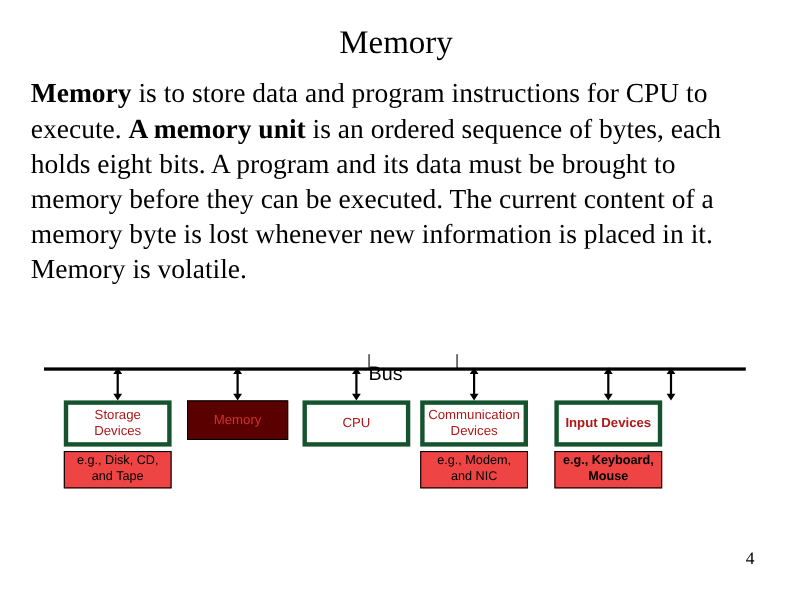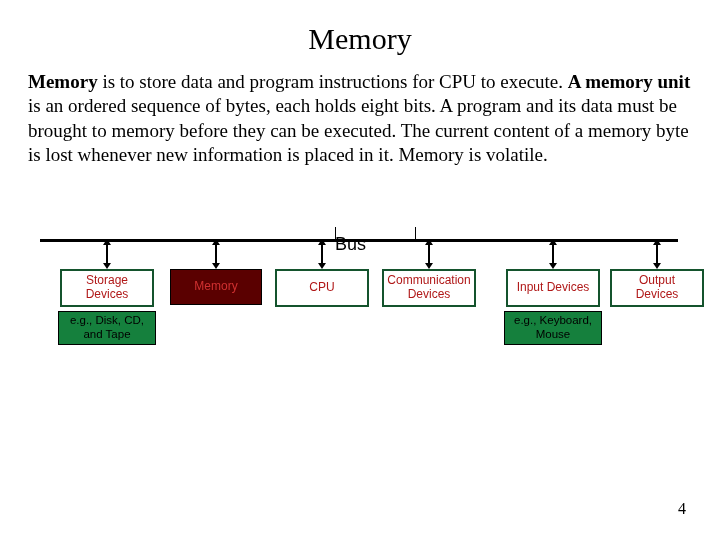--- a/index.html
+++ b/index.html
@@ -11,21 +11,21 @@
     background: white;
     position: relative;
   }
   .title {
     text-align: center;
     font-size: 30px;
     margin-top: 22px;
     font-weight: normal;
   }
   .para {
-    font-size: 19px;
+    font-size: 25px;
     line-height: 1.28;
     margin: 14px 28px 0 28px;
   }
   .bold { font-weight: bold; }
   .diagram {
     position: relative;
     margin: 32px auto 0 auto;
     width: 660px;
     height: 160px;
   }
@@ -88,21 +88,21 @@
   .arrow-down {
     position: absolute;
     bottom: 0px;
     left: -4px;
     width: 0; height: 0;
     border-left: 4px solid transparent;
     border-right: 4px solid transparent;
     border-top: 6px solid black;
   }
   .box {
-    border: 2px solid #14532d;
+    border: 4px solid #14532d;
     color: #b01818;
     font-family: Arial, sans-serif;
     font-size: 12px;
     text-align: center;
     display: flex;
     align-items: center;
     justify-content: center;
     padding: 2px 4px;
     background: white;
     line-height: 1.15;
@@ -115,21 +115,21 @@
     border: 1px solid black;
   }
   .caption {
     font-family: Arial, sans-serif;
     font-size: 11.5px;
     text-align: center;
     border: 1px solid black;
     padding: 2px 4px;
     margin-top: 4px;
     line-height: 1.2;
-    background: #15803d;
+    background: #ef4444;
     width: 88px;
     height: 28px;
     display: flex;
     align-items: center;
     justify-content: center;
   }
   .pagenum {
     position: absolute;
     bottom: 22px;
     right: 34px;
@@ -172,32 +172,32 @@
           <div class="arrow-down"></div>
         </div>
         <div class="box">CPU</div>
       </div>
       <div class="branch" style="left: 352px; justify-content: flex-end;">
         <div class="arrow">
           <div class="arrow-up"></div>
           <div class="arrow-down"></div>
         </div>
         <div class="box">Communication Devices</div>
-      </div>
-      <div class="branch" style="left: 474px;">
+        <div class="caption">e.g., Modem, and NIC</div>
+      </div>
+      <div class="branch" style="left: 474px; font-weight: bold;">
         <div class="arrow">
           <div class="arrow-up"></div>
           <div class="arrow-down"></div>
         </div>
         <div class="box">Input Devices</div>
         <div class="caption">e.g., Keyboard, Mouse</div>
       </div>
       <div class="branch" style="left: 580px;">
         <div class="arrow">
           <div class="arrow-up"></div>
           <div class="arrow-down"></div>
         </div>
-        <div class="box">Output Devices</div>
       </div>
     </div>
 </div>
 
 <div class="pagenum">4</div>
 
 </body></html>

